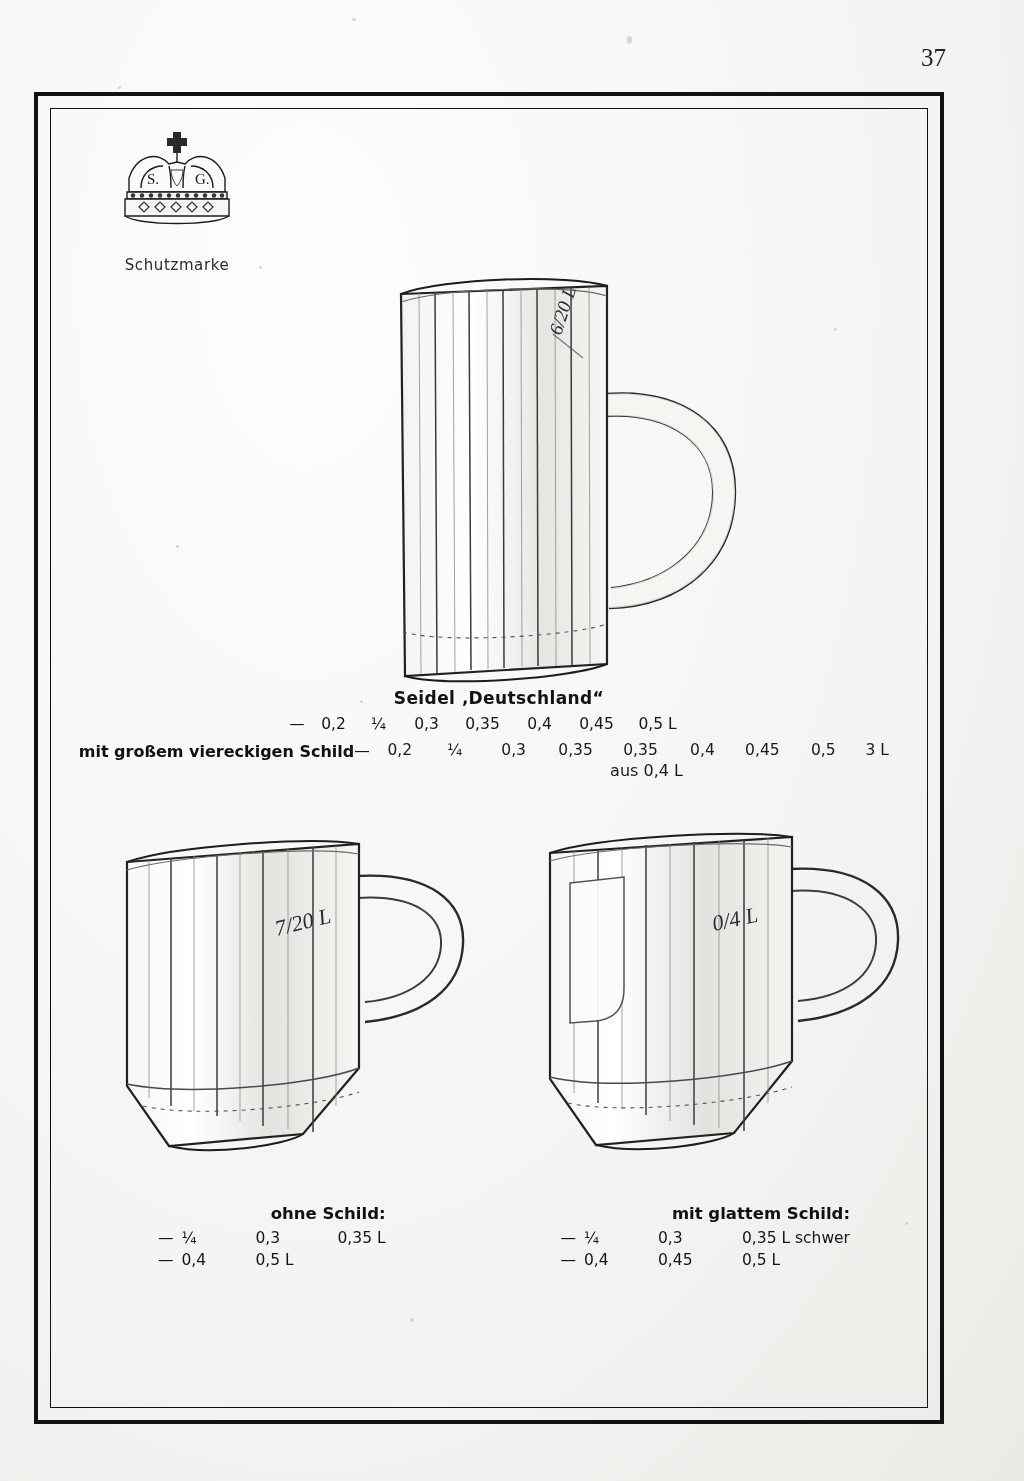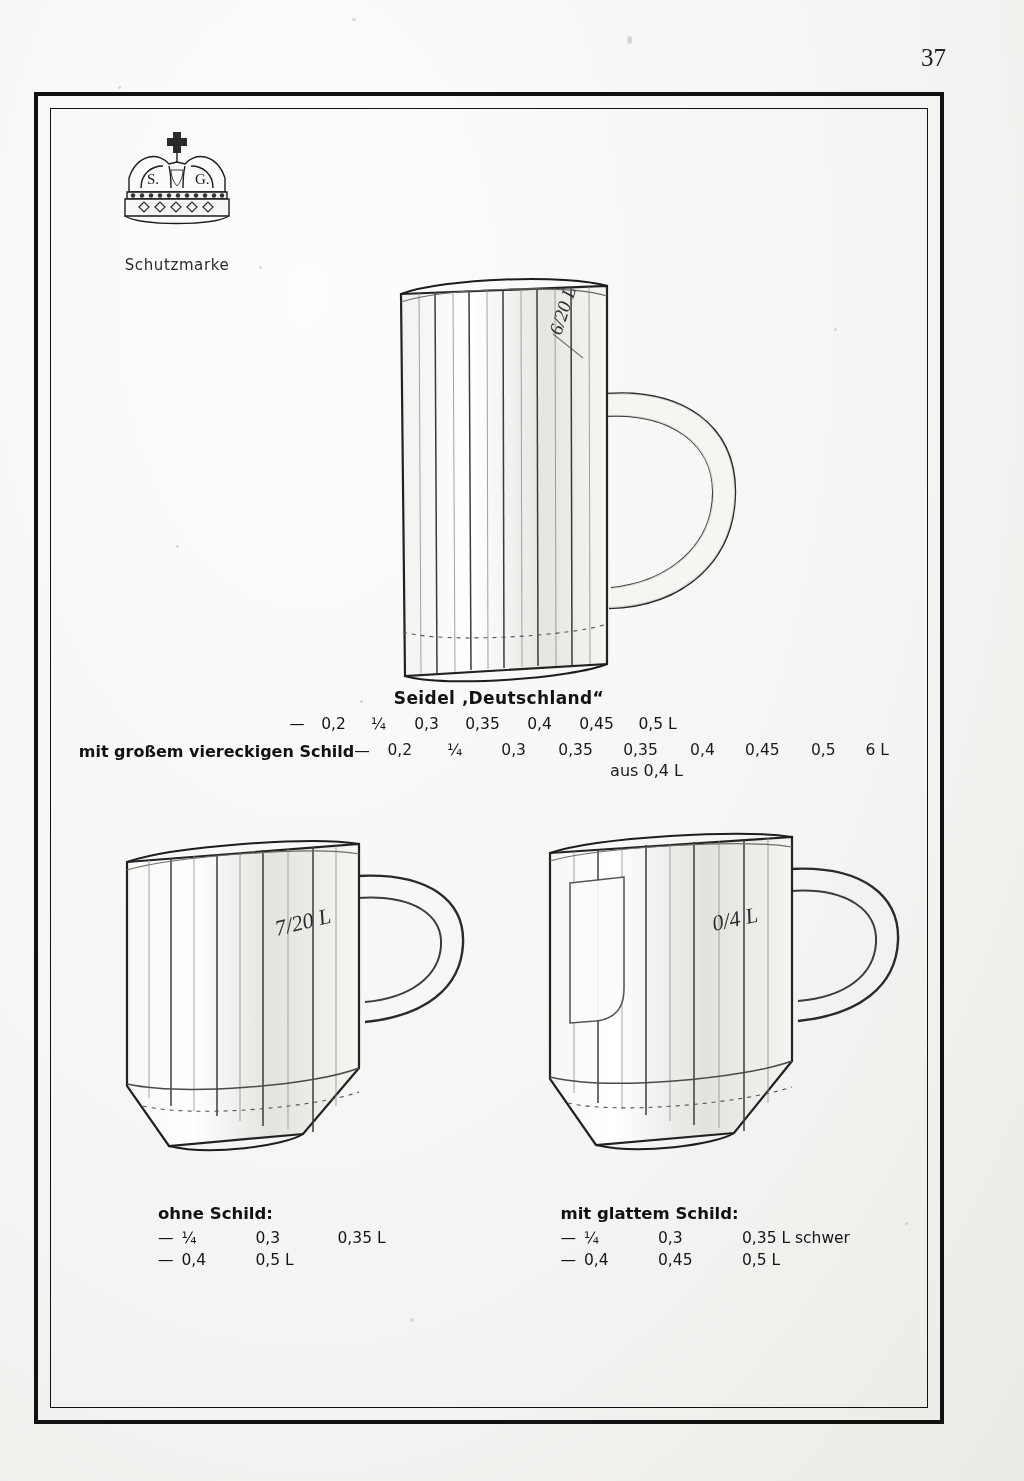--- a/index.html
+++ b/index.html
@@ -152,21 +152,21 @@
     display: flex;
     justify-content: space-between;
   }
   .col { }
   .col-head {
     font-family: "DejaVu Sans", sans-serif;
     font-weight: bold;
     font-size: 16.5px;
     color: #111;
     margin-bottom: 6px;
-    text-align: left;
+    text-align: right;
   }
   .list-line {
     font-family: "DejaVu Sans", sans-serif;
     font-size: 15.5px;
     color: #151515;
     display: flex;
     align-items: baseline;
     white-space: nowrap;
     margin-top: 4px;
   }
@@ -325,21 +325,21 @@
         <span class="cell" style="width:52px">¼</span>
         <span class="cell" style="width:56px">0,3</span>
         <span class="cell" style="width:58px">0,35</span>
         <span class="cell" style="width:62px;position:relative">
           <span>0,35</span>
           <span class="subnote" style="position:absolute;left:-4px;top:20px;width:82px;text-align:center;">aus 0,4 L</span>
         </span>
         <span class="cell" style="width:52px">0,4</span>
         <span class="cell" style="width:58px">0,45</span>
         <span class="cell" style="width:54px">0,5</span>
-        <span class="cell" style="width:44px">6 L</span>
+        <span class="cell" style="width:44px">3 L</span>
       </span>
     </div>
   </div>
 
   <div class="mug-wrap mug2">
     <svg width="390" height="360" viewBox="0 0 390 360">
       <defs>
         <linearGradient id="g2a" x1="0" y1="0" x2="1" y2="0">
           <stop offset="0%" stop-color="#f7f7f4"></stop>
           <stop offset="28%" stop-color="#ffffff"></stop>

